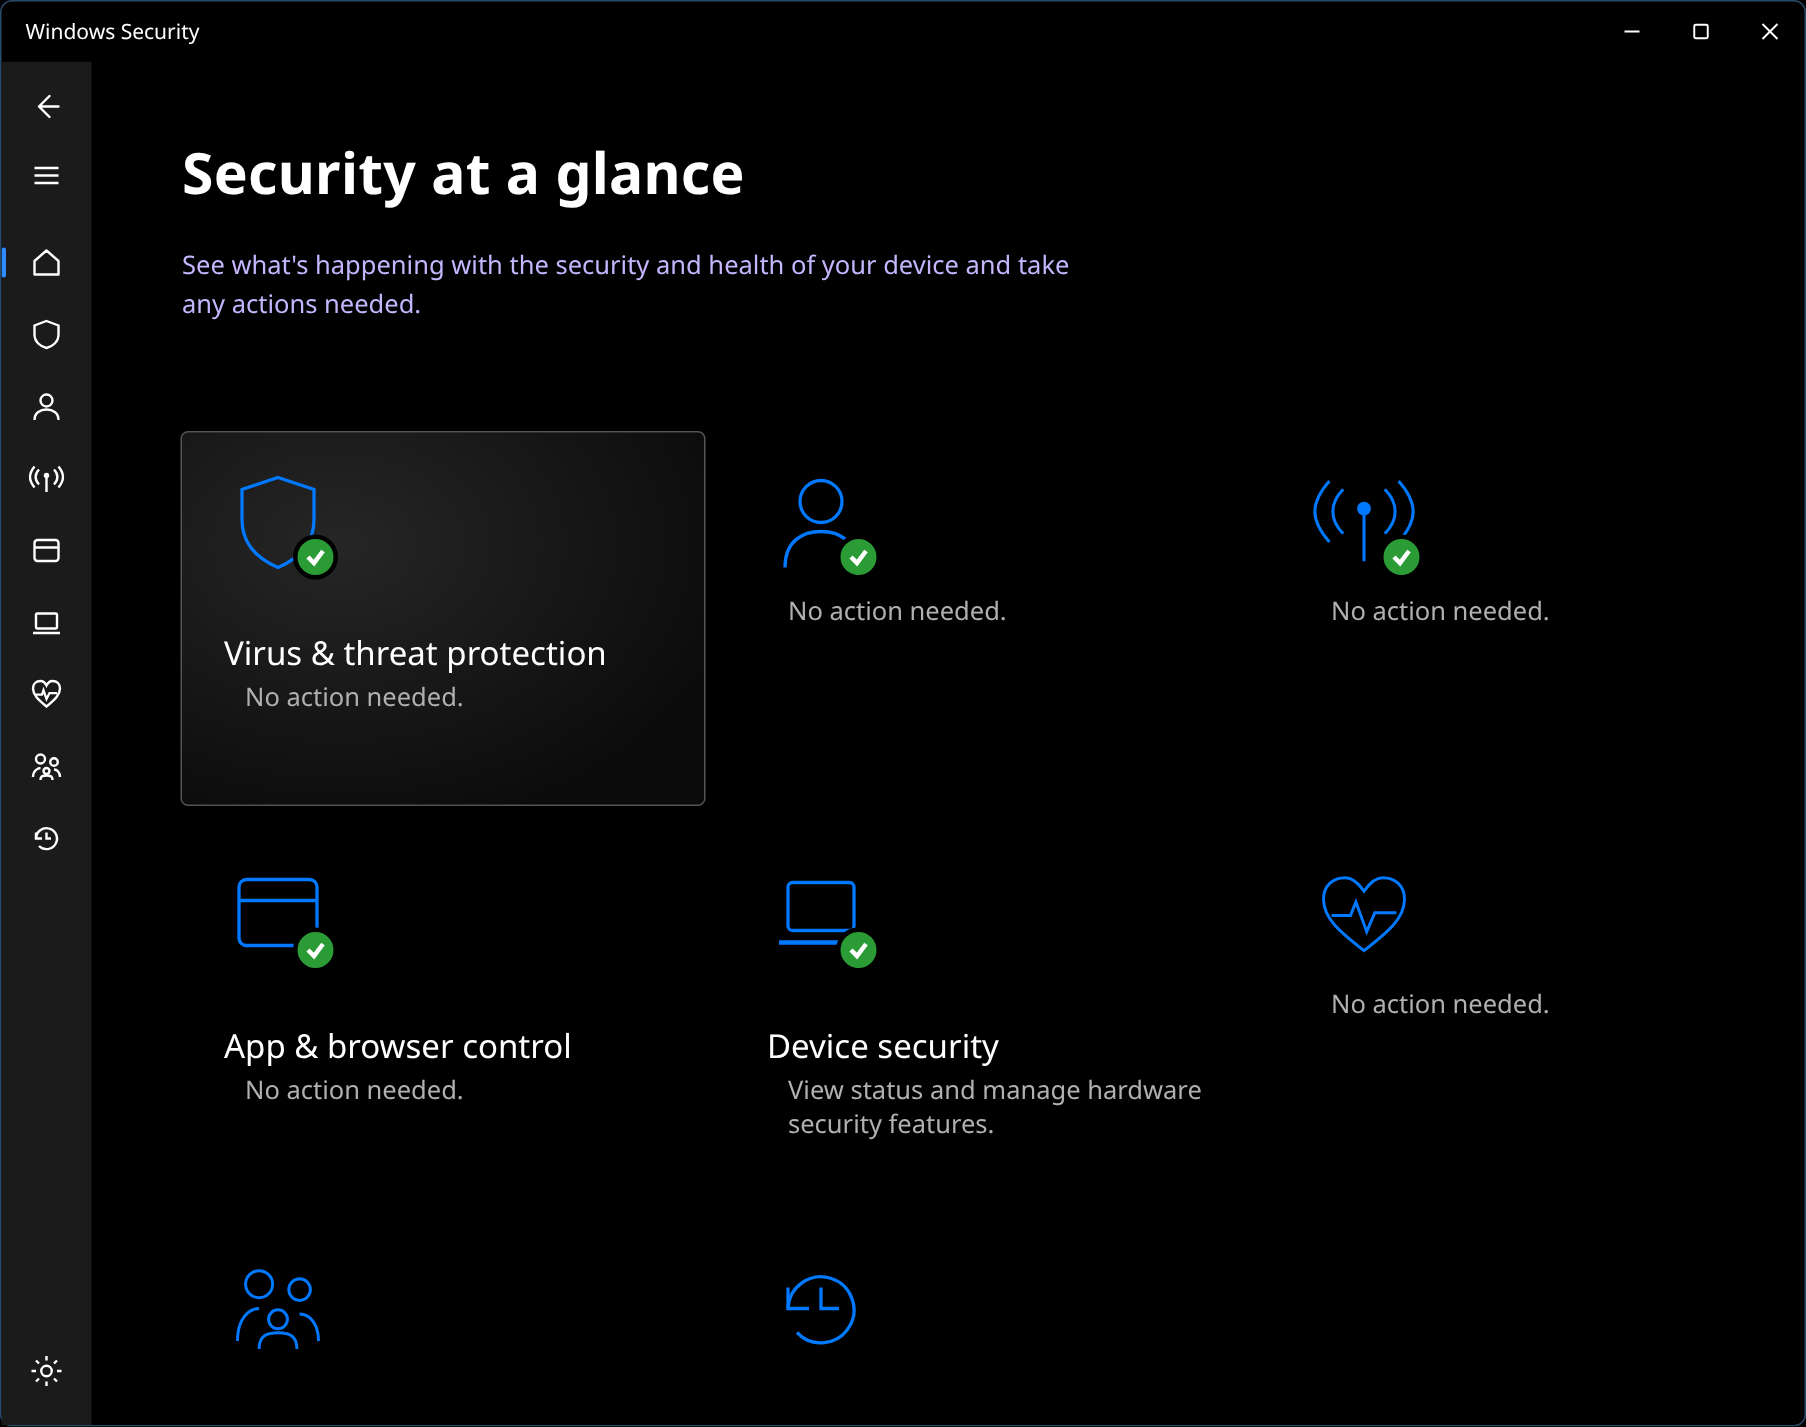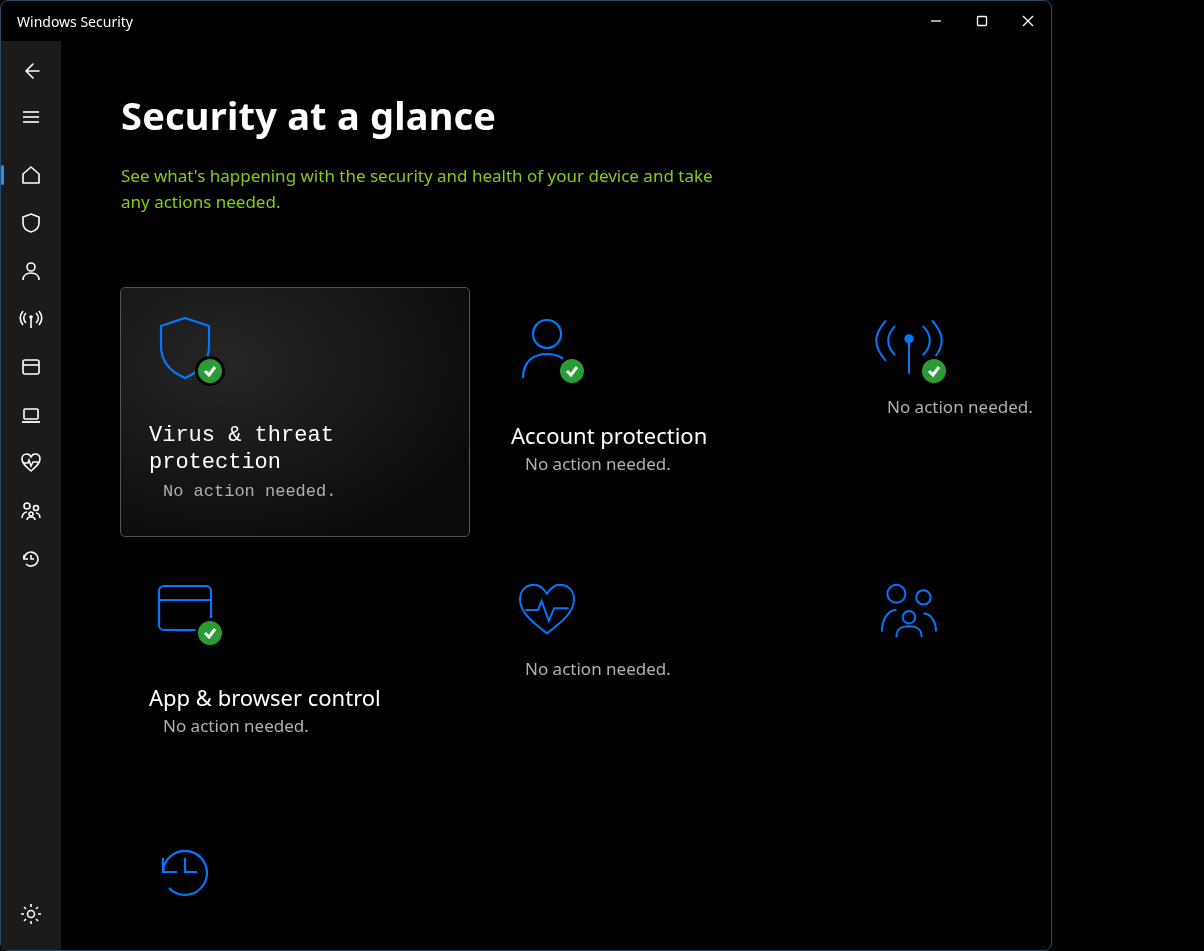--- a/index.html
+++ b/index.html
@@ -1,35 +1,35 @@
 <!DOCTYPE html>
 <html><head>
 <meta charset="utf-8">
 <style>
   * { box-sizing: border-box; margin: 0; padding: 0; }
   html, body { width: 1204px; height: 951px; background: #000; font-family: "Segoe UI", "Segoe UI Variable", system-ui, sans-serif; color: #fff; overflow: hidden; }
-  .window { width: 1052px; height: 951px; background: #000; border: 1px solid #2a4a6a; border-radius: 8px; position: relative; display: flex; flex-direction: column; }
+  .window { width: 1204px; height: 951px; background: #000; border: 1px solid #2a4a6a; border-radius: 8px; position: relative; display: flex; flex-direction: column; }
   .titlebar { height: 40px; display: flex; align-items: center; justify-content: space-between; padding-left: 16px; }
   .titlebar-title { font-size: 14px; color: #fff; font-weight:400;}
   .win-buttons { display: flex; }
   .win-btn { width: 46px; height: 40px; display:flex; align-items:center; justify-content:center; }
   .win-btn svg { stroke:#fff; }
   .body { flex:1; display:flex; overflow:hidden; }
   .sidebar { width:60px; background:#1b1b1b; display:flex; flex-direction:column; align-items:center; padding-top:8px; position:relative; }
   .side-item { width:60px; height:48px; display:flex; align-items:center; justify-content:center; position:relative; }
   .side-item.back { height:44px; }
   .side-item svg { stroke:#fff; fill:none; }
   .side-item.selected::before { content:""; position:absolute; left:0; top:14px; bottom:14px; width:3px; background:#2e8cff; border-radius:2px; }
   .side-settings { margin-top:auto; margin-bottom:12px; }
   .content { flex:1; overflow-y:auto; padding: 48px 48px 0 60px; position:relative; }
   .page-title { font-size:38px; font-weight:700; letter-spacing:0.2px; }
-  .page-sub { font-size:17px; color:#84cc16; margin-top:22px; max-width:620px; line-height:1.55; }
+  .page-sub { font-size:17px; color:#c4b5fd; margin-top:22px; max-width:620px; line-height:1.55; }
   .grid { margin-top:72px; display:grid; grid-template-columns: repeat(3, 348px); gap:14px; }
   .card { height:248px; background:#000; border-radius:4px; padding:24px 28px 20px 28px; display:flex; flex-direction:column; }
-  .card.active { background: radial-gradient(ellipse at 30% 30%, #262626 0%, #0b0b0b 80%); outline:1px solid #555;font-family:Liberation Mono, monospace; }
+  .card.active { background: radial-gradient(ellipse at 30% 30%, #262626 0%, #0b0b0b 80%); outline:1px solid #555; }
   .card-icon { height:80px; display:flex; align-items:flex-start; position:relative; }
   .card-icon .glyph { width:72px; height:72px; display:flex; align-items:center; justify-content:center; }
   .card-icon .glyph svg { stroke:#0078ff; fill:none; stroke-width:2.2; }
   .card-icon .badge { position:absolute; left:46px; top:44px; width:30px; height:30px; border-radius:50%; background:#2b9b36; display:flex; align-items:center; justify-content:center; border:3px solid #000; }
   .card-icon .badge svg { stroke:#fff; stroke-width:3; fill:none; }
   .card-title { font-size:22px; font-weight:400; margin-top:30px; line-height:1.25; }
   .card-sub { font-size:17px; color:#b0b0b0; margin-top:4px; line-height:1.35;margin-left:14px; }
   
   .content::-webkit-scrollbar{width:4px;} .content::-webkit-scrollbar-thumb{background:#333;}
 </style>
@@ -170,21 +170,20 @@
                   <circle cx="36" cy="22" r="14"></circle>
                   <path d="M12 66 C12 48 24 42 36 42 C48 42 60 48 60 66"></path>
                 </svg>
             </span>
             <span class="badge">
               <svg width="16" height="16" viewBox="0 0 16 16">
                   <path d="M3 8 L7 12 L13 4"></path>
                 </svg>
             </span>
           </div>
-          <div class="card-title">Account protection</div>
           <div class="card-sub">No action needed.</div>
         </div>
 
         <div class="card">
           <div class="card-icon">
             <span class="glyph">
               <svg width="78" height="72" viewBox="0 0 78 72">
                   <circle cx="39" cy="26" r="5" fill="#0078ff" stroke="none"></circle>
                   <path d="M24 12 C14 22 14 34 24 44 M54 12 C64 22 64 34 54 44 M14 6 C0 22 0 34 14 50 M64 6 C78 22 78 34 64 50"></path>
                   <line x1="39" y1="30" x2="39" y2="64"></line>
@@ -210,20 +209,37 @@
             <span class="badge">
               <svg width="16" height="16" viewBox="0 0 16 16">
                   <path d="M3 8 L7 12 L13 4"></path>
                 </svg>
             </span>
           </div>
           <div class="card-title">App &amp; browser control</div>
           <div class="card-sub">No action needed.</div>
         </div>
 
+        <div class="card">
+          <div class="card-icon">
+            <span class="glyph">
+              <svg width="72" height="72" viewBox="0 0 72 72">
+                  <rect x="14" y="14" width="44" height="32" rx="3"></rect>
+                  <line x1="8" y1="54" x2="64" y2="54" stroke-width="3"></line>
+                </svg>
+            </span>
+            <span class="badge">
+              <svg width="16" height="16" viewBox="0 0 16 16">
+                  <path d="M3 8 L7 12 L13 4"></path>
+                </svg>
+            </span>
+          </div>
+          <div class="card-title">Device security</div>
+          <div class="card-sub">View status and manage hardware security features.</div>
+        </div>
 
         <div class="card">
           <div class="card-icon">
             <span class="glyph">
               <svg width="80" height="72" viewBox="0 0 80 72">
                   <path d="M40 62 C22 48 10 38 10 24 C10 14 17 8 26 8 C32 8 36 12 40 18 C44 12 48 8 54 8 C63 8 70 14 70 24 C70 38 58 48 40 62 Z"></path>
                   <path d="M16 36 H30 L34 26 L42 48 L48 34 H64"></path>
                 </svg>
             </span>
           </div>

